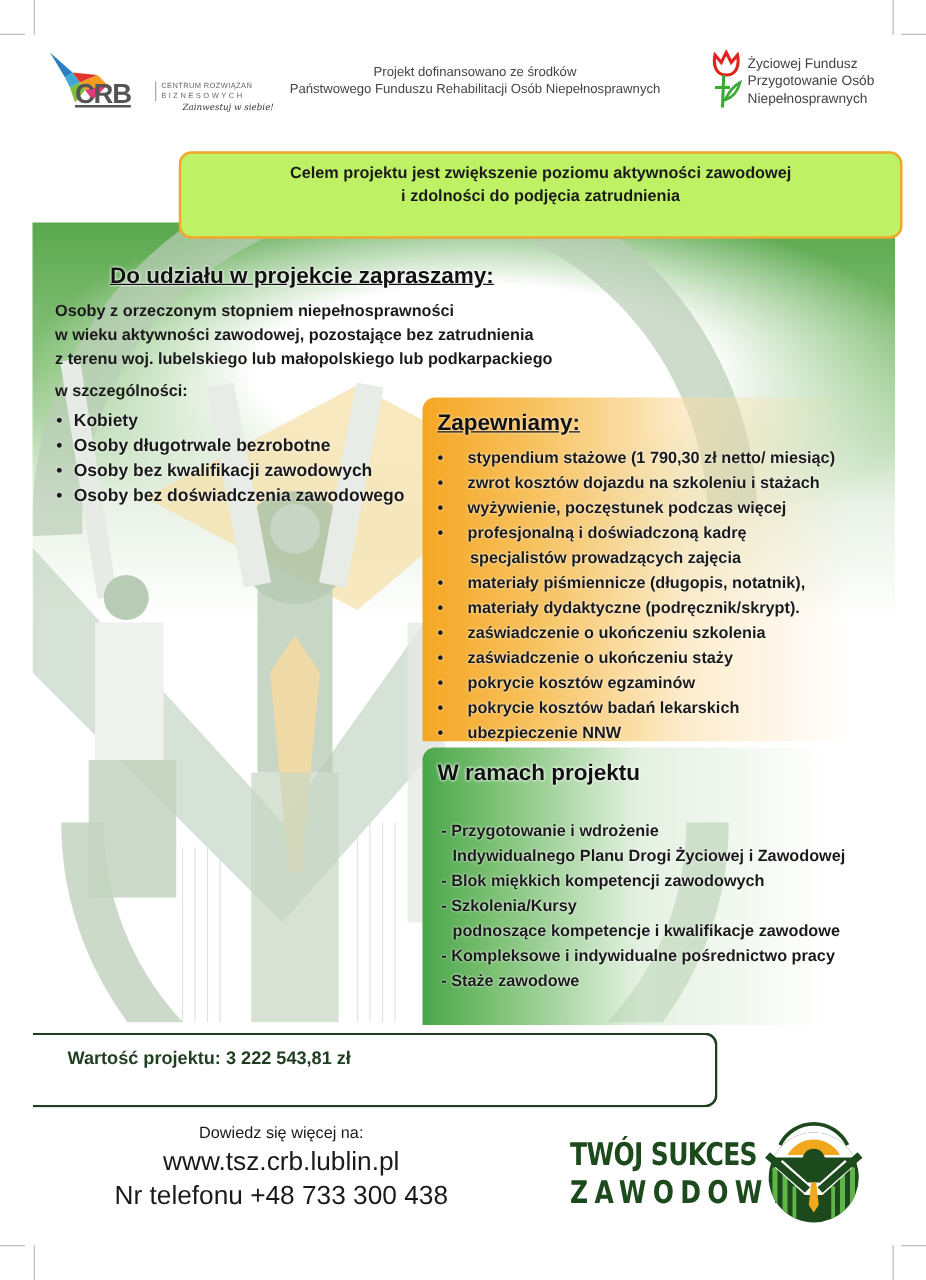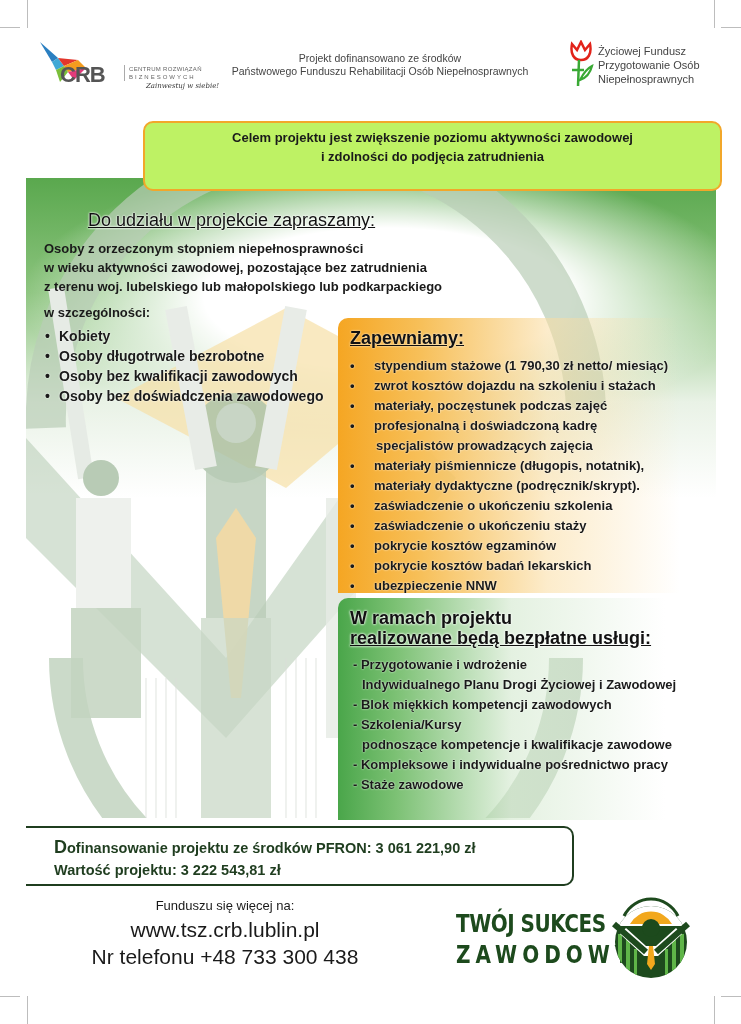--- a/index.html
+++ b/index.html
@@ -4,41 +4,41 @@
 <style>
   * { box-sizing: border-box; margin: 0; padding: 0; }
   html, body { width: 741px; height: 1024px; background: #ffffff; overflow: hidden; }
   body { position: relative; font-family: "Liberation Sans", "DejaVu Sans", sans-serif; color: #111; }
 
   .crop { position: absolute; background: #bdbdbd; }
 
   
   .crb-logo { position: absolute; left: 38px; top: 40px; width: 200px; height: 55px; }
   .crb-bird { position: absolute; left: 0; top: 0; }
-  .crb-text { position: absolute; left: 22px; top: 22px; font-weight: bold; font-size: 22px; color: #555; letter-spacing: -1px; }
+  .crb-text { position: absolute; left: 22px; top: 22px; font-weight: bold; font-size: 22px; color: #555; letter-spacing: -1px; text-decoration: underline; }
   .crb-sub { position: absolute; left: 86px; top: 25px; font-size: 6px; color: #666; line-height: 8px; letter-spacing: 0.3px; border-left: 1px solid #aaa; padding-left: 4px; }
   .crb-slogan { position: absolute; left: 108px; top: 42px; font-family: "DejaVu Serif", serif; font-style: italic; font-size: 7px; color: #333; }
 
   .header-center { position: absolute; left: 210px; top: 52px; width: 340px; text-align: center; font-size: 10.5px; line-height: 13px; color: #444; }
 
   .pfron-logo { position: absolute; left: 568px; top: 40px; width: 160px; height: 50px; }
   .pfron-text { position: absolute; left: 30px; top: 4px; font-size: 11px; line-height: 14px; color: #444; }
 
   
   .hero { position: absolute; left: 26px; top: 178px; width: 690px; height: 640px; overflow: hidden;
     background: radial-gradient(ellipse 520px 200px at 360px 120px, #ffffff 0%, #ffffff 35%, rgba(255,255,255,0) 70%),
                 linear-gradient(180deg, #5aa84e 0%, #8cc47e 18%, #e9f2e6 35%, #ffffff 50%); }
   .hero-figures { position: absolute; left: 0; top: 0; width: 100%; height: 100%; }
 
   
   .goal-box { position: absolute; left: 143px; top: 121px; width: 579px; height: 70px; background: #bef264; border: 2px solid #f2a72a; border-radius: 10px; text-align: center; font-weight: bold; font-size: 13px; line-height: 19px; padding-top: 5px; color: #1a1a1a; }
 
   
   .invite { position: absolute; left: 44px; top: 210px; width: 460px; }
-  .invite-title { font-size: 18px; font-weight: normal; text-decoration: underline; color: #111; text-shadow: 0 0 2px #fff, 0 0 2px #fff; padding-left: 44px; }
+  .invite-title { font-size: 18px; font-weight: bold; text-decoration: underline; color: #111; text-shadow: 0 0 2px #fff, 0 0 2px #fff; padding-left: 44px; }
   .invite-desc { margin-top: 8px; font-size: 13px; font-weight: bold; line-height: 19px; color: #1a1a1a; }
   .invite-sub { margin-top: 9px; font-size: 13px; font-weight: bold; color: #1a1a1a; }
   .invite-list { margin-top: 6px; list-style: none; }
   .invite-list li { font-size: 14px; font-weight: bold; line-height: 20px; color: #1a1a1a; text-shadow: 0 0 2px #fff; }
   .invite-list li::before { content: "\2022"; display: inline-block; width: 14px; padding-left: 1px; }
 
   
   .provide { position: absolute; left: 338px; top: 318px; width: 380px; height: 275px; border-radius: 10px 0 0 0;
     background: linear-gradient(90deg, #f5a623 0%, #f7c05a 22%, rgba(250,220,160,0.55) 55%, rgba(255,255,255,0) 90%); }
   .provide-title { position: absolute; left: 12px; top: 10px; font-size: 18px; font-weight: bold; text-decoration: underline; color: #111; text-shadow: 0 0 2px #fff; }
@@ -189,21 +189,21 @@
     <li>
         <span class="dot">•</span>
         <span>stypendium stażowe (1 790,30 zł netto/ miesiąc)</span>
       </li>
     <li>
         <span class="dot">•</span>
         <span>zwrot kosztów dojazdu na szkoleniu i stażach</span>
       </li>
     <li>
         <span class="dot">•</span>
-        <span>materiały, poczęstunek podczas zajęć</span>
+        <span>wyżywienie, poczęstunek podczas więcej</span>
       </li>
     <li>
         <span class="dot">•</span>
         <span>profesjonalną i doświadczoną kadrę</span>
       </li>
     <li class="cont" style="padding-left:26px;">specjalistów prowadzących zajęcia</li>
     <li>
         <span class="dot">•</span>
         <span>materiały piśmiennicze (długopis, notatnik),</span>
       </li>
@@ -230,40 +230,38 @@
     <li>
         <span class="dot">•</span>
         <span>ubezpieczenie NNW</span>
       </li>
   </ul>
 </div>
 
 <div class="services">
   <div class="services-title">
     <span>W ramach projektu</span>
-    <span class="ul">realizowane będą bezpłatne usługi:</span>
   </div>
   <ul class="services-list">
     <li>- Przygotowanie i wdrożenie</li>
     <li class="cont">Indywidualnego Planu Drogi Życiowej i Zawodowej</li>
     <li>- Blok miękkich kompetencji zawodowych</li>
     <li>- Szkolenia/Kursy</li>
     <li class="cont">podnoszące kompetencje i kwalifikacje zawodowe</li>
     <li>- Kompleksowe i indywidualne pośrednictwo pracy</li>
     <li>- Staże zawodowe</li>
   </ul>
 </div>
 
 <div class="funding">
-  <div class="funding-line"><span class="big">D</span><span>ofinansowanie projektu ze środków PFRON: 3 061 221,90 zł</span></div>
   <div class="funding-line">Wartość projektu: 3 222 543,81 zł</div>
 </div>
 
 <div class="contact">
-  <div class="contact-label">Funduszu się więcej na:</div>
+  <div class="contact-label">Dowiedz się więcej na:</div>
   <div class="contact-url">www.tsz.crb.lublin.pl</div>
   <div class="contact-phone">Nr telefonu +48 733 300 438</div>
 </div>
 
 <div class="tsz">
   <div class="tsz-text">
     <div class="tsz-line1">TWÓJ SUKCES</div>
     <div class="tsz-line2">ZAWODOWY</div>
   </div>
   <svg class="tsz-emblem" width="90" height="88" viewBox="0 0 90 88">

